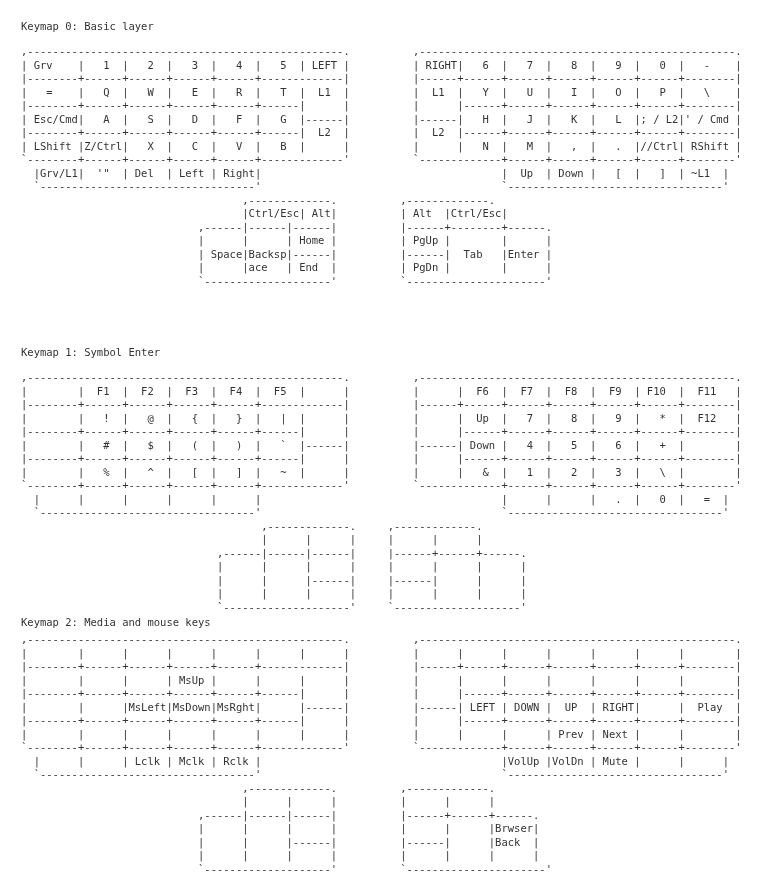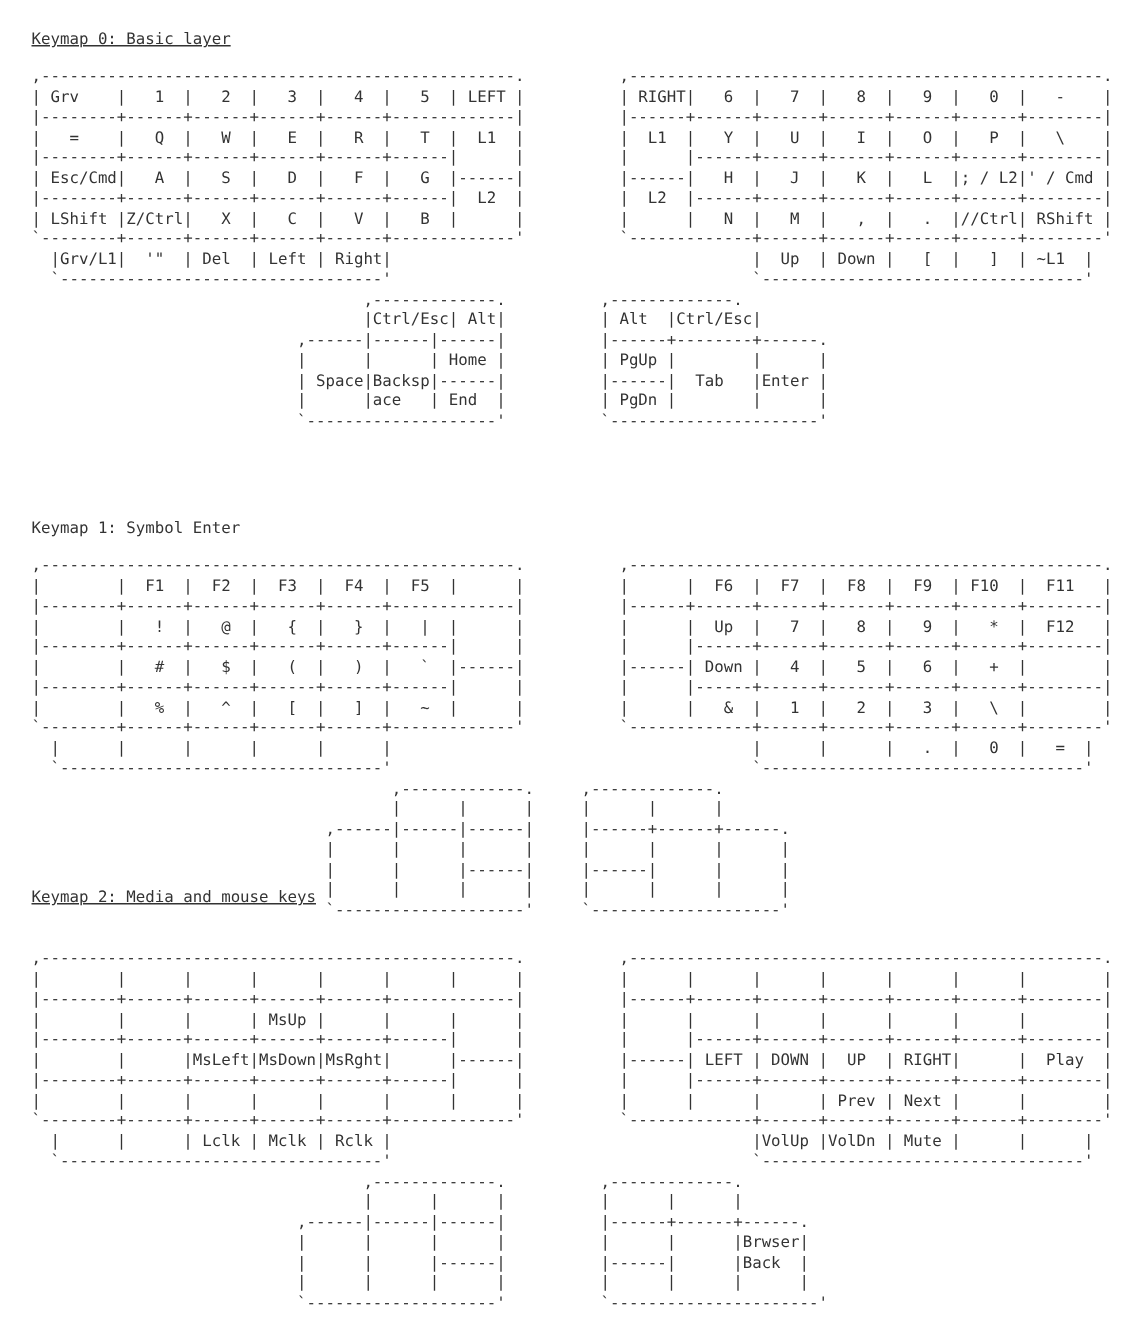--- a/index.html
+++ b/index.html
@@ -28,25 +28,25 @@
     position: absolute;
     left: 21px;
     margin: 0;
     padding: 0;
     font-family: "DejaVu Sans Mono", monospace;
     font-size: 10.5px;
     line-height: 13.5px;
     color: #333333;
     white-space: pre;
   }
-  .t0 { top: 20px; text-decoration: underline; }
+  .t0 { top: 20px; }
   .a0 { top: 45px; }
   .t1 { top: 346px; }
   .a1 { top: 371px; }
-  .t2 { top: 592px; text-decoration: underline; }
+  .t2 { top: 616px; }
   .a2 { top: 633px; }
 </style>
 </head>
 <body>
 
 <div>
 
   <section class="keymap-section">
     <div class="section-title t0">Keymap 0: Basic layer</div>
     <pre class="keymap-art a0">,--------------------------------------------------.          ,--------------------------------------------------.

